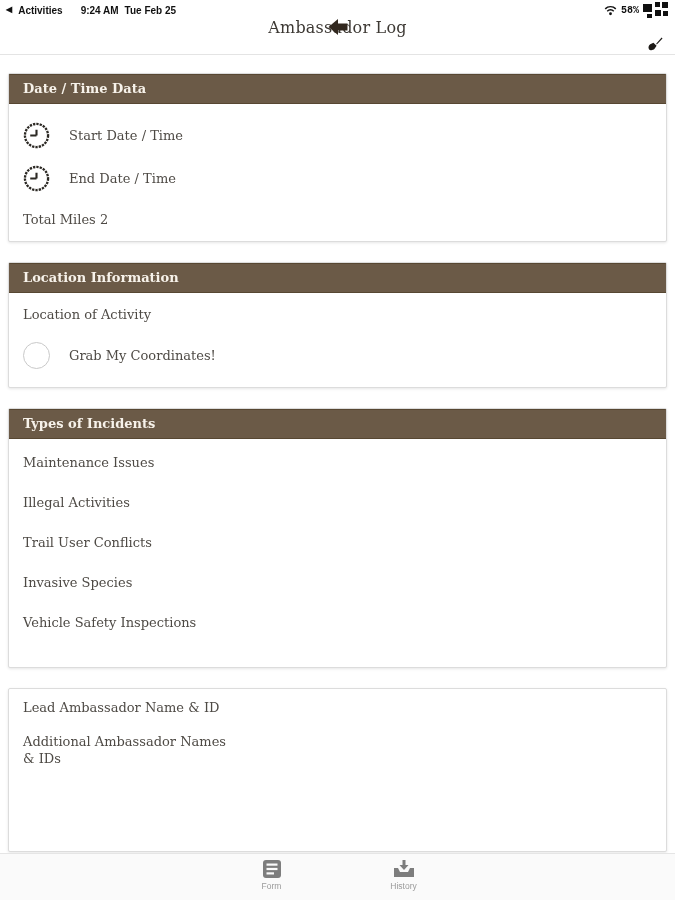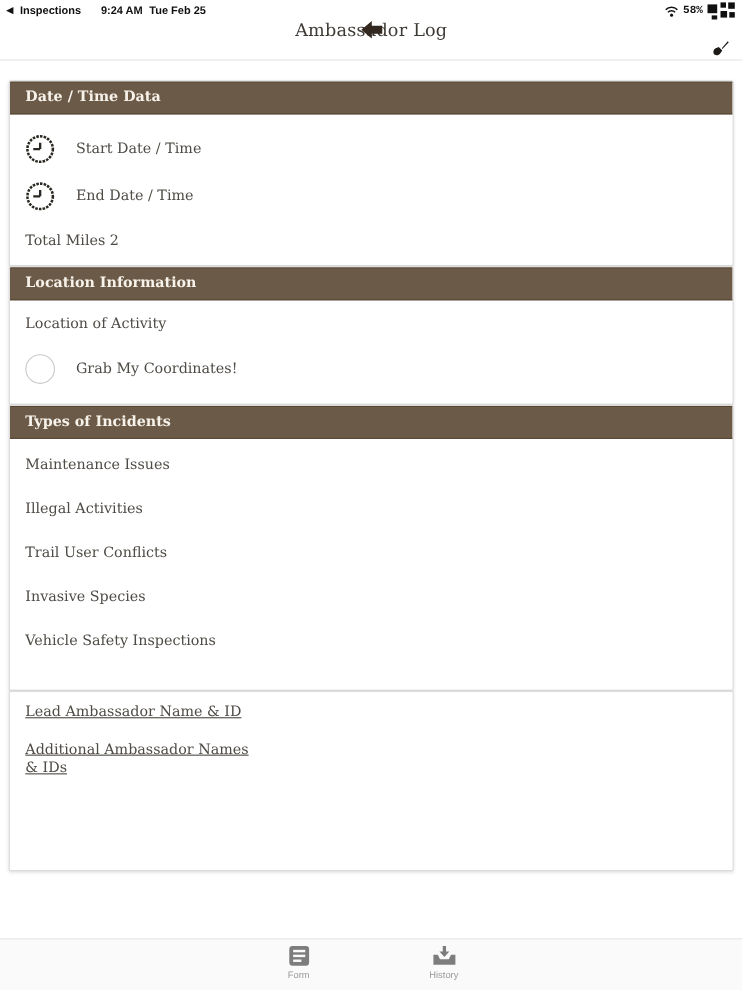--- a/index.html
+++ b/index.html
@@ -43,20 +43,21 @@
   .back-btn { width:24px; height:18px; cursor:pointer; z-index:2; }
   .brush-btn { margin-left:auto; width:16px; height:16px; cursor:pointer; z-index:2; }
 
   
   .content { padding:18px 8px 0 8px; }
   .card {
     background:#fff;
     border:1px solid #dcdcdc;
     border-radius:2px;
     box-shadow:0 1px 3px rgba(0,0,0,0.10);
+    margin-bottom:20px;
     overflow:hidden;
   }
   .card-header {
     background:#6b5a47;
     border-top:1px solid #574732;
     border-bottom:1px solid #574732;
     color:#f7f2ea;
     font-weight:bold;
     font-size:13px;
     padding:6px 14px 7px 14px;
@@ -72,21 +73,21 @@
   .loc-label { padding:4px 0 14px 0; }
   .coords-row { display:flex; align-items:center; gap:19px; padding:6px 0 4px 0; }
   .radio-circle {
     width:27px; height:27px; flex:0 0 auto;
     border:1px solid #c9c9c9; border-radius:50%;
     background:#fff; cursor:pointer;
   }
 
   .incident-item { padding:12px 0 13px 0; font-size:13px; }
 
-  .amb-body { min-height:162px;text-decoration:underline; }
+  .amb-body { min-height:162px; }
   .amb-label { max-width:205px; line-height:17px; font-size:13px; }
   .amb-label + .amb-label { margin-top:17px; }
 
   
   .tab-bar {
     position:absolute; bottom:0; left:0; right:0;
     height:47px;
     background:#fafafa;
     border-top:1px solid #e5e5e5;
     display:flex; justify-content:center; gap:88px;
@@ -98,21 +99,21 @@
     font-family:"Liberation Sans", sans-serif;
     font-size:8.5px; color:#9a9a9a;
   }
 </style>
 </head>
 <body>
 
 <div class="status-bar">
   <div class="status-left">
     <span class="tri">◀</span>
-    <span>Inspections</span>
+    <span>Activities</span>
     <span class="gap"></span>
     <span>9:24 AM</span>
     <span>Tue Feb 25</span>
   </div>
   <div class="status-right">
     <span>
       <svg width="13" height="11" viewBox="0 0 16 13">
         <path d="M1.5 4.5 a9,9 0 0 1 13,0" fill="none" stroke="#111" stroke-width="1.8"></path>
         <path d="M4 7.3 a5.6,5.6 0 0 1 8,0" fill="none" stroke="#111" stroke-width="1.8"></path>
         <circle cx="8" cy="10.5" r="1.7" fill="#111"></circle>

